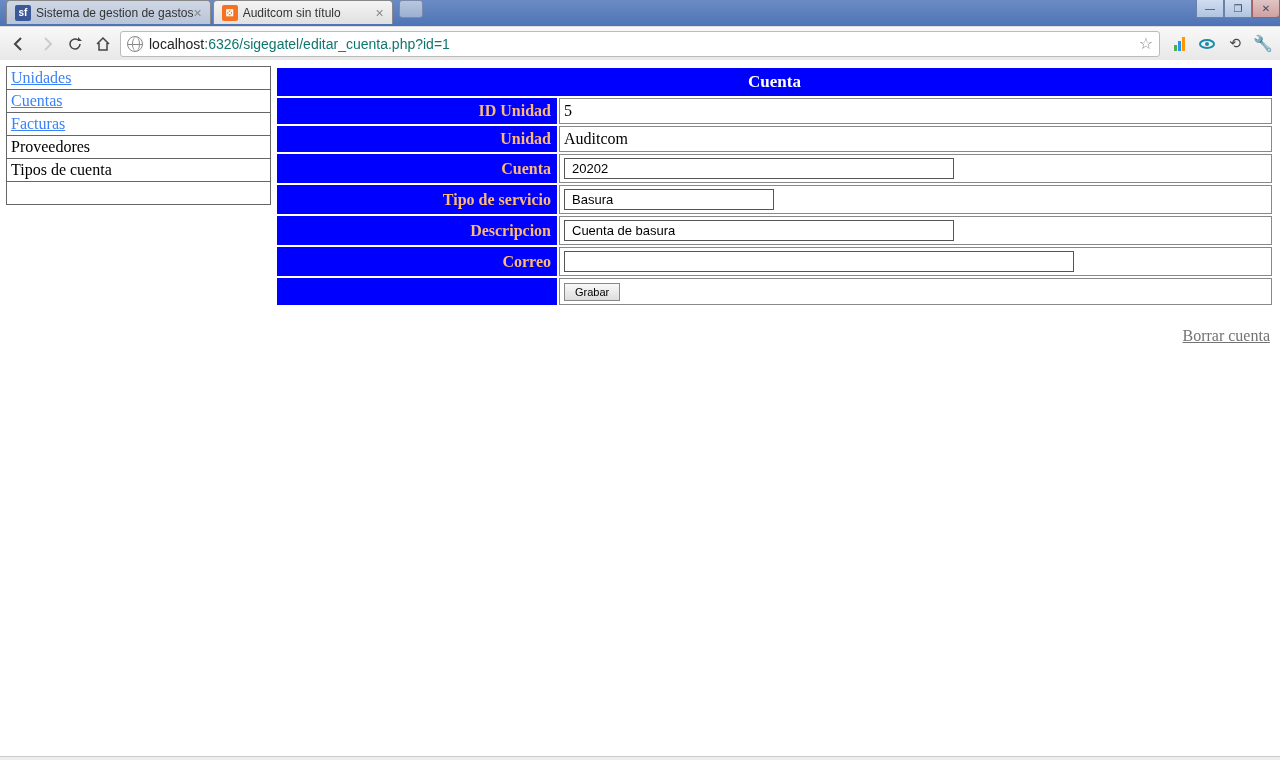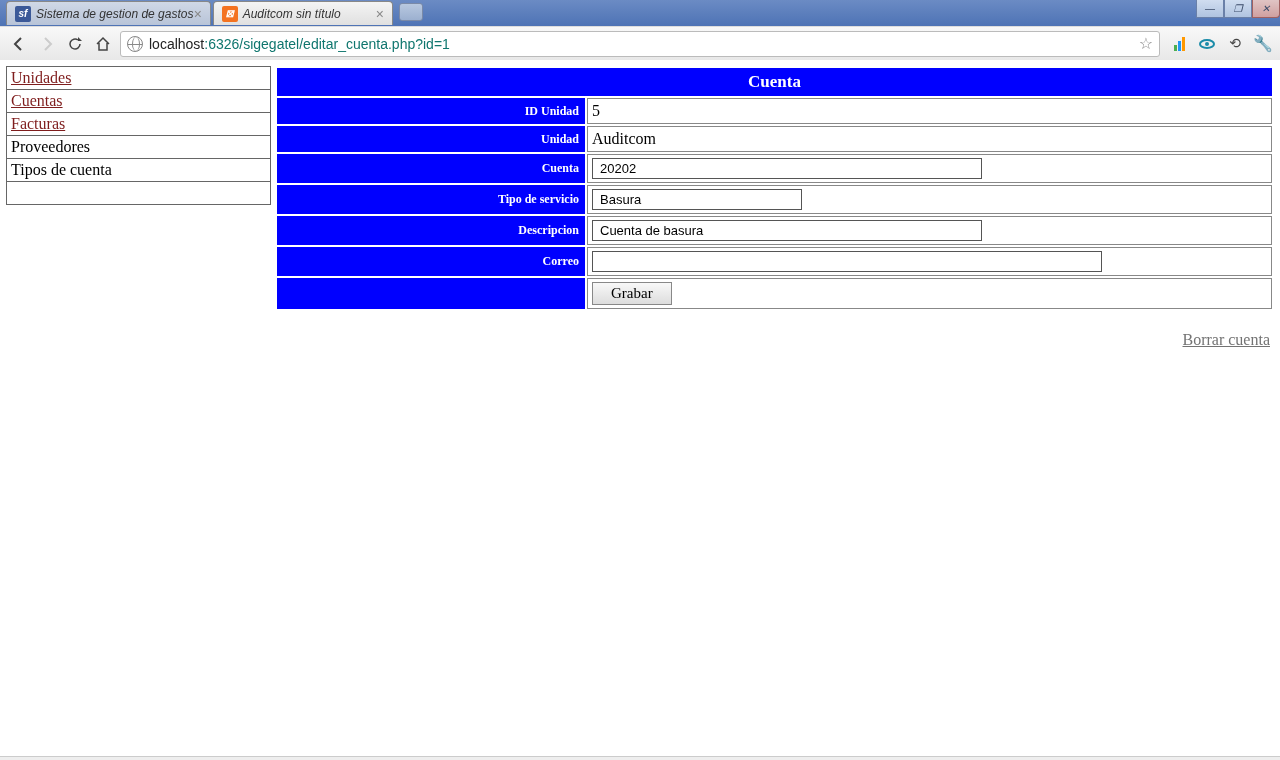--- a/index.html
+++ b/index.html
@@ -1,20 +1,20 @@
 <!DOCTYPE html>
 <html><head>
   <meta charset="utf-8">
   <style>
     * { box-sizing: border-box; margin: 0; padding: 0; }
     body { font-family: "Times New Roman", serif; font-size: 16px; overflow: hidden; }
     
     
     .browser-chrome { width: 100%; height: 60px; background: linear-gradient(to bottom, #dce9f7 0%, #c8d8ec 100%); border-bottom: 1px solid #999; }
-    .tab-bar { height: 26px; display: flex; align-items: center; padding-left: 6px; background: linear-gradient(to bottom, #6b8bc4 0%, #4e73b5 100%); position: relative; font-style: italic; }
+    .tab-bar { height: 26px; display: flex; align-items: flex-start; padding-left: 6px; background: linear-gradient(to bottom, #6b8bc4 0%, #4e73b5 100%); position: relative; }
     .tab { height: 24px; background: linear-gradient(to bottom, #f4f4f4 0%, #e0e0e0 100%); border: 1px solid #888; border-bottom: none; border-radius: 4px 4px 0 0; display: flex; align-items: center; padding: 0 8px; margin-right: 2px; font-family: Arial, sans-serif; font-size: 12px; color: #333; min-width: 180px; position: relative; }
     .tab.inactive { background: linear-gradient(to bottom, #d0d8e6 0%, #b8c4d8 100%); }
     .tab-favicon { width: 16px; height: 16px; display: inline-flex; align-items: center; justify-content: center; margin-right: 5px; font-size: 10px; font-weight: bold; border-radius: 2px; }
     .tab-favicon.sf { background: #3b5998; color: white; }
     .tab-favicon.xa { background: #f47321; color: white; }
     .tab-close { margin-left: auto; color: #888; font-size: 14px; cursor: pointer; }
     .newtab { width: 24px; height: 18px; background: linear-gradient(to bottom, #b8c8e0 0%, #9cb0d0 100%); border: 1px solid #7a8aa8; border-radius: 3px; margin-left: 4px; margin-bottom: 3px; }
     .window-controls { position: absolute; right: 0; top: 0; display: flex; }
     .win-btn { width: 28px; height: 18px; background: linear-gradient(to bottom, #d0ddf0 0%, #b0c4e0 100%); border: 1px solid #6a80a8; border-top: none; display: flex; align-items: center; justify-content: center; font-family: Arial; font-size: 10px; color: #3a4a68; }
     .win-btn.close { background: linear-gradient(to bottom, #e0c4c4 0%, #d0a0a0 100%); border-color: #a06060; border-radius: 0 0 4px 0; }
@@ -39,33 +39,33 @@
     .eye { width: 16px; height: 10px; border: 2px solid #1a8ba8; border-radius: 50%; position: relative; }
     .eye::after { content: ""; position: absolute; top: 1px; left: 4px; width: 4px; height: 4px; background: #1a8ba8; border-radius: 50%; }
     .arrows { color: #444; font-size: 14px; }
     .wrench { color: #555; font-size: 16px; }
     
     
     .page { display: flex; padding: 6px; gap: 4px; }
     .sidebar { width: 265px; }
     .sidebar table { width: 100%; border-collapse: collapse; border: 1px solid #666; }
     .sidebar td { border: 1px solid #666; padding: 2px 4px; height: 22px; }
-    .sidebar a { color: #7f1d1d; text-decoration: underline; }
+    .sidebar a { color: #3b82f6; text-decoration: underline; }
     .sidebar .plain { color: #000; }
     
     .main { flex: 1; }
     .form-table { width: 100%; border-collapse: separate; border-spacing: 2px; }
     .form-table th.title { background: #0000ff; color: white; font-weight: bold; text-align: center; padding: 4px; font-size: 17px; }
-    .form-table td.label { background: #0000ff; color: #ffffff; font-weight: bold; text-align: right; padding: 4px 6px; width: 308px; font-size: 12px; }
+    .form-table td.label { background: #0000ff; color: #fdba74; font-weight: bold; text-align: right; padding: 4px 6px; width: 280px; font-size: 16px; }
     .form-table td.value { border: 1px solid #888; padding: 3px 4px; background: white; }
     .form-table input[type=text] { font-family: Arial, sans-serif; font-size: 13px; padding: 2px 7px; border: 1px solid #555; }
     .form-table input.w400 { width: 390px; }
     .form-table input.w210 { width: 210px; }
     .form-table input.w520 { width: 510px; }
-    .form-table .btn { font-family: Liberation Serif, serif; font-size: 15px; padding: 2px 18px; background: linear-gradient(to bottom, #f8f8f8, #ddd); border: 1px solid #888; cursor: pointer; }
+    .form-table .btn { font-family: Liberation Sans, sans-serif; font-size: 11px; padding: 2px 10px; background: linear-gradient(to bottom, #f8f8f8, #ddd); border: 1px solid #888; cursor: pointer; }
     .delete-link { text-align: right; margin-top: 20px; padding-right: 4px; }
     .delete-link a { color: #737373; text-decoration: underline; font-size: 16px; }
     
     .status-bar { position: fixed; bottom: 0; left: 0; right: 0; height: 4px; background: #eee; border-top: 1px solid #ccc; }
   </style>
 </head>
 <body>
 
 <div class="browser-chrome">
   <div class="tab-bar">

